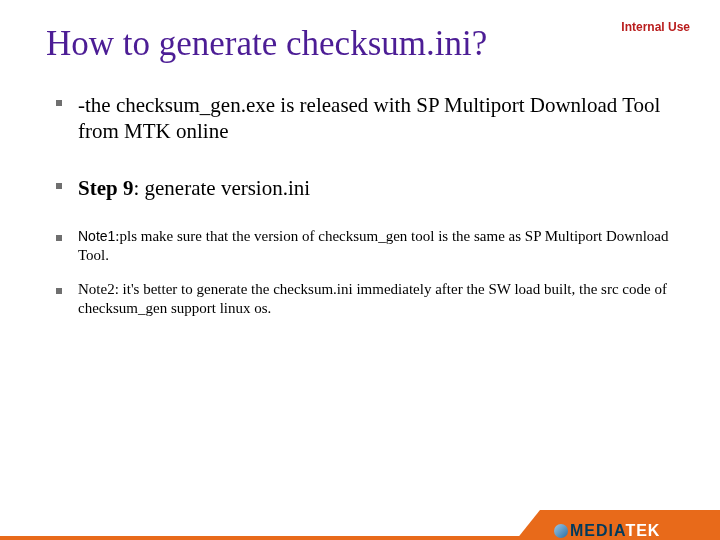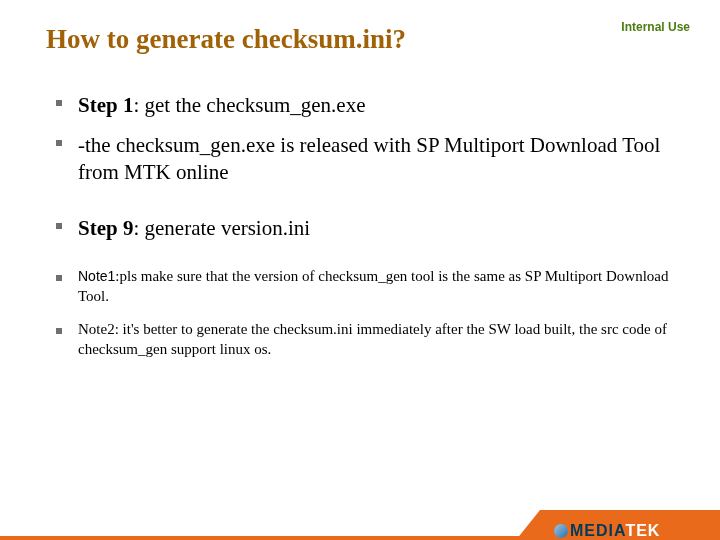--- a/index.html
+++ b/index.html
@@ -11,29 +11,29 @@
     position: relative;
     overflow: hidden;
   }
   .classification {
     position: absolute;
     top: 20px;
     right: 30px;
     font-family: Arial, sans-serif;
     font-size: 12px;
     font-weight: bold;
-    color: #4d7c0f;
+    color: #b91c1c;
   }
   .title {
     position: absolute;
     top: 24px;
     left: 46px;
-    font-size: 27px;
-    font-weight: bold;
-    color: #a16207;
+    font-size: 35px;
+    font-weight: normal;
+    color: #4c1d95;
   }
   .content {
     position: absolute;
     top: 92px;
     left: 50px;
     right: 40px;
   }
   ul.main-list {
     list-style: none;
   }
@@ -133,25 +133,20 @@
 </head>
 <body>
 
 <div class="classification">Internal Use</div>
 
 <h1 class="title">How to generate checksum.ini?</h1>
 
 <div class="content">
   <ul class="main-list">
     <li>
-      <span class="step-text">
-        <span class="step-label">Step 1</span><span>: get the checksum_gen.exe</span>
-      </span>
-    </li>
-    <li>
       <span class="step-text">-the checksum_gen.exe is released with SP Multiport Download Tool from MTK online</span>
     </li>
     <li class="gap">
       <span class="step-text">
         <span class="step-label">Step 9</span><span>: generate version.ini</span>
       </span>
     </li>
     <li class="notegap">
       <span class="note-text">
         <span class="note-label">Note1</span><span>:pls make sure that the version of checksum_gen tool is the same as SP Multiport Download Tool.</span>

